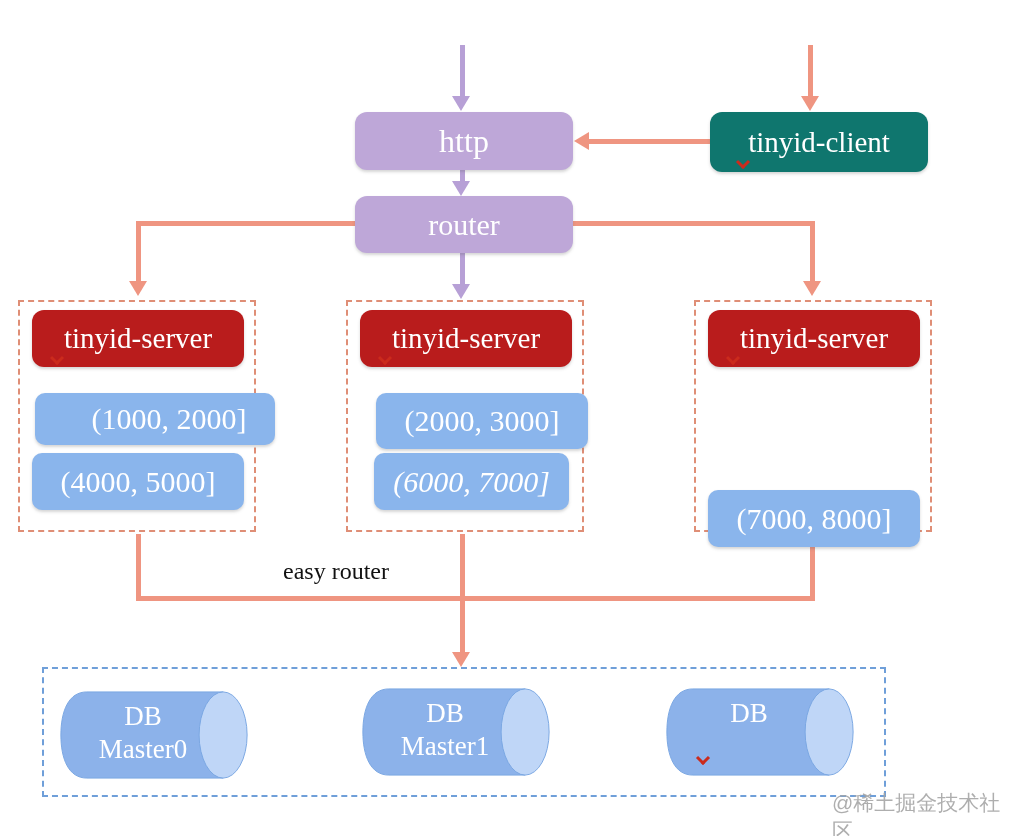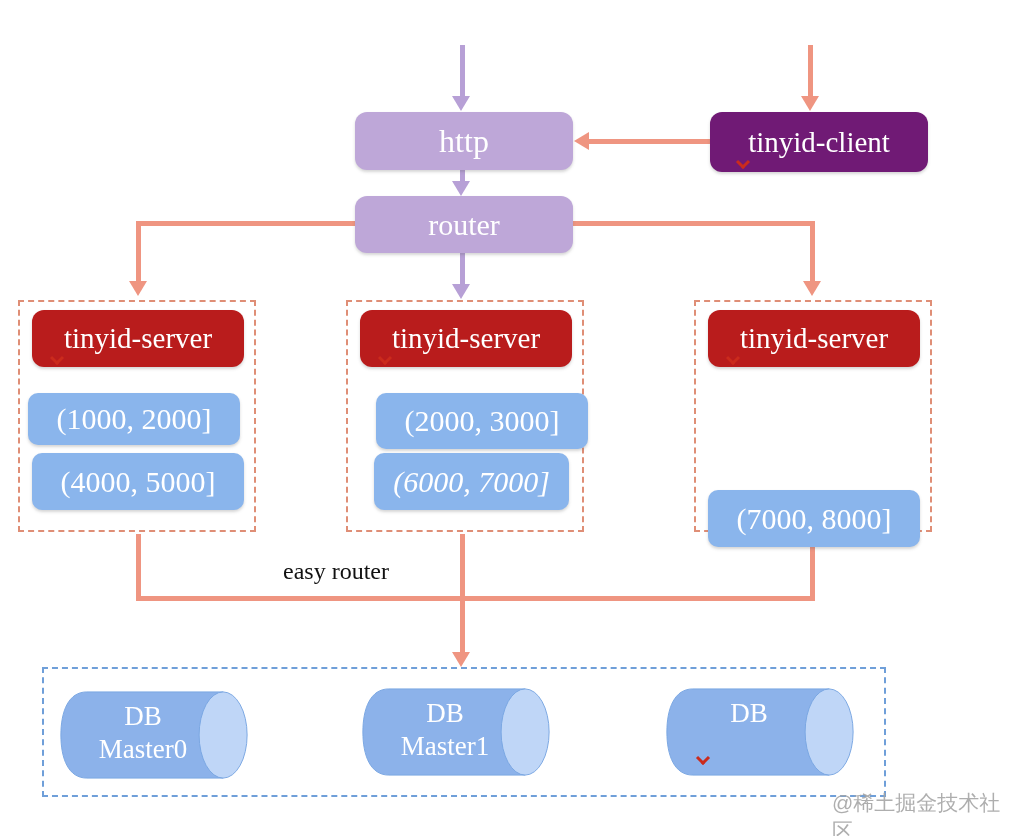--- a/index.html
+++ b/index.html
@@ -1,21 +1,21 @@
 <!DOCTYPE html>
 <html><head>
 <meta charset="utf-8">
 <style>
   html,body{margin:0;padding:0;background:#ffffff;}
   #canvas{position:relative;width:1016px;height:836px;background:#ffffff;overflow:hidden;
           font-family:"Liberation Serif", serif;}
   .box{position:absolute;border-radius:12px;color:#fff;display:flex;align-items:center;
        justify-content:center;box-shadow:0 2px 3px rgba(90,90,90,.25);}
   .purple{background:#bea7d8;}
-  .salmon{background:#701a75;}
+  .salmon{background:#0f766e;}
   .server{background:#b91c1c;}
   .range{background:#8ab5ec;border-radius:10px;}
   .dash-group{position:absolute;border:2px dashed #df8e76;box-sizing:border-box;}
   .db-zone{position:absolute;border:2px dashed #6f9fd9;box-sizing:border-box;}
   .line{position:absolute;background:#ef9581;}
   .pline{background:#b7a0d6;}
   .ah-down{position:absolute;width:0;height:0;border-left:9px solid transparent;
            border-right:9px solid transparent;border-top:15px solid #ef9581;}
   .ah-down.p{border-top-color:#b7a0d6;}
   .ah-left{position:absolute;width:0;height:0;border-top:9px solid transparent;
@@ -75,21 +75,21 @@
   <div class="box salmon f29" style="left:710px;top:112px;width:218px;height:60px;">
     <span>tinyid-client</span>
     <span class="spellmark" style="left:28px;top:45px;"></span>
   </div>
 
   <div class="dash-group" style="left:18px;top:300px;width:238px;height:232px;">
     <div class="box server f29" style="left:12px;top:8px;width:212px;height:57px;">
       <span>tinyid-server</span>
       <span class="spellmark" style="left:20px;top:43px;"></span>
     </div>
-    <div class="box range f30" style="left:8px;top:91px;width:212px;height:52px;">
+    <div class="box range f30" style="left:15px;top:91px;width:212px;height:52px;padding-left:28px;">
       <span>(1000, 2000]</span>
     </div>
     <div class="box range f30" style="left:12px;top:151px;width:212px;height:57px;">
       <span>(4000, 5000]</span>
     </div>
   </div>
 
   <div class="dash-group" style="left:346px;top:300px;width:238px;height:232px;">
     <div class="box server f29" style="left:12px;top:8px;width:212px;height:57px;">
       <span>tinyid-server</span>

